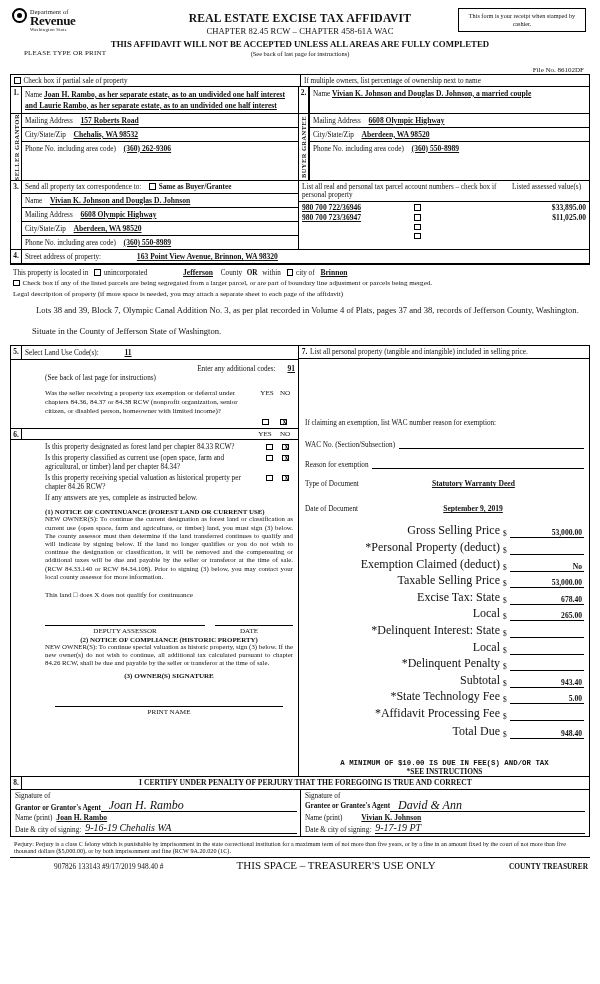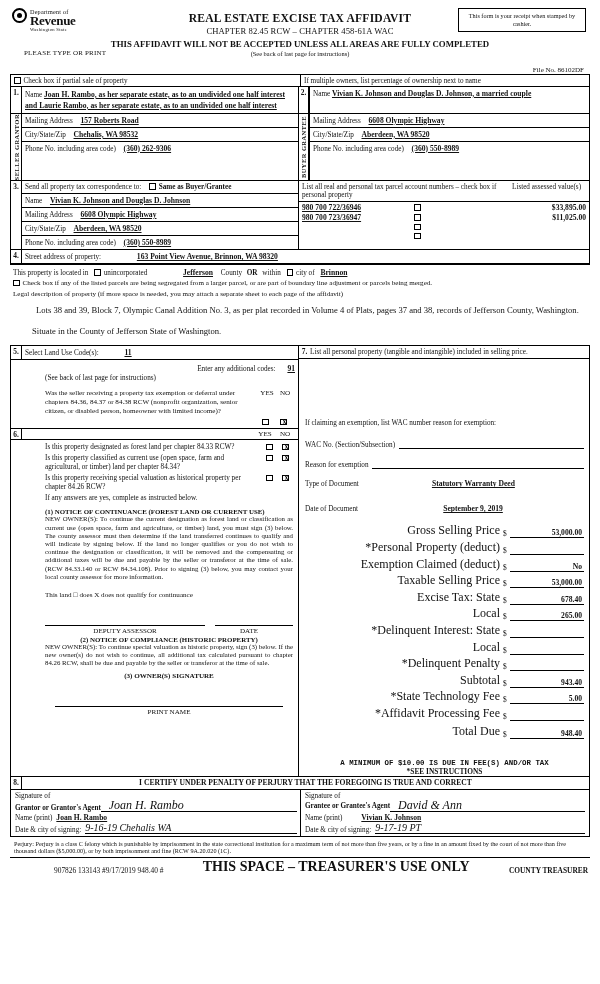--- a/index.html
+++ b/index.html
@@ -84,21 +84,21 @@
   .qtext { flex:1; padding-right:4px; }
   .qbox { width:16px; text-align:center; }
 
   .legal { margin:6px 0 0 26px; font-size:8.6px; line-height:12px; }
   .legal2 { margin:10px 0 0 22px; font-size:8.6px; }
 
   .footline { border-top:1.1px solid #000; }
   .perj { font-size:6.2px; line-height:7.4px; }
 
   .bottombar { display:flex; justify-content:space-between; align-items:flex-end; font-size:7px; padding:1px 2px 0 2px;}
-  .bottombar .mid { font-weight:bold; font-size:14px; }
+  .bottombar .mid { font-weight:normal; font-size:11px; }
   .bottombar .rtc { font-weight:bold; font-size:7.4px;}
   .bottombar .lt { font-size:7.4px;padding-left:42px;}
 </style>
 </head>
 <body>
 
 <div class="page">
 
   <div class="hdr">
     <div class="logo">

